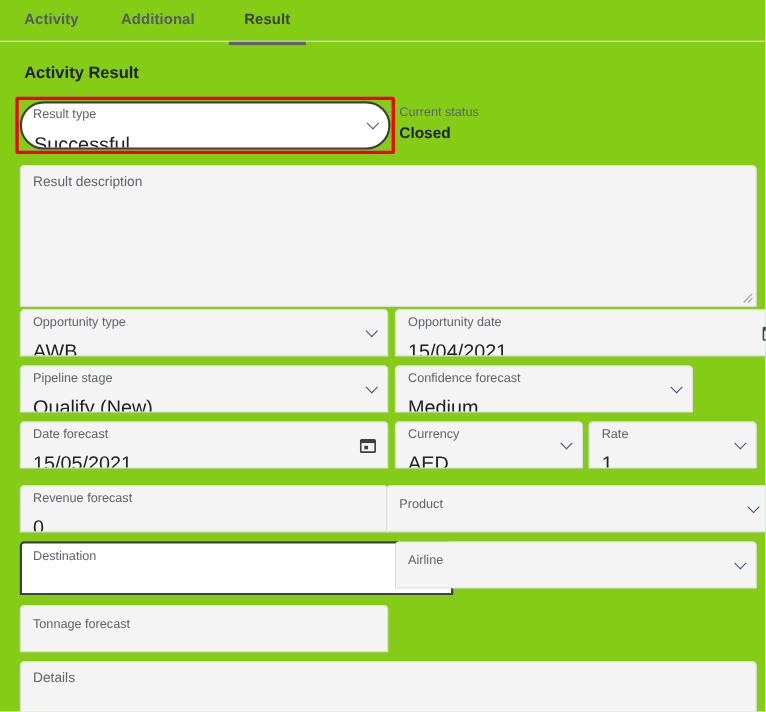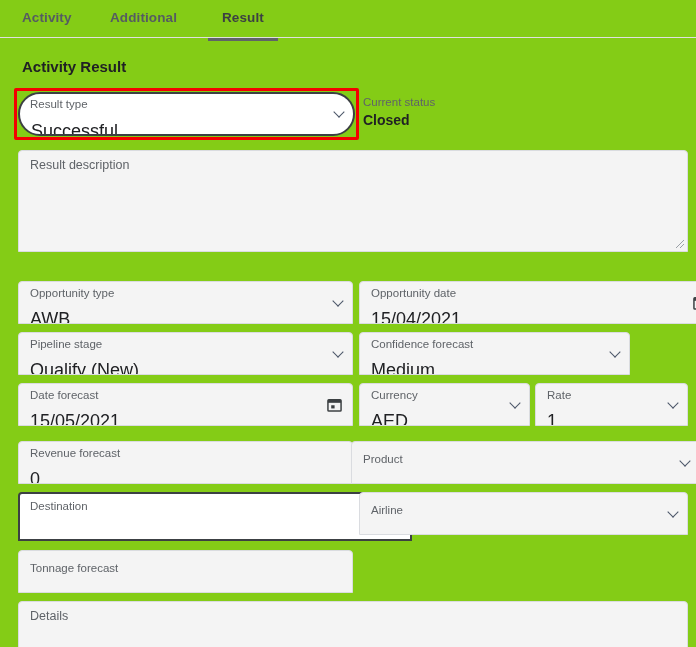--- a/index.html
+++ b/index.html
@@ -127,21 +127,21 @@
     <div class="fvalue">Successful</div>
     <span class="chev"></span>
   </div>
   <div class="annot" style="left:14px; top:88px; width:345px; height:52px;"></div>
 
   <div style="position:absolute; left:363px; top:95px;">
     <div style="font-size:11.5px; color:#5f6368; line-height:14px;">Current status</div>
     <div style="font-size:14px; font-weight:bold; color:#202124; line-height:19px; margin-top:2px;">Closed</div>
   </div>
 
-  <div class="boxarea" style="left:18px; top:150px; width:670px; height:102px;">
+  <div class="boxarea" style="left:18px; top:150px; width:670px; height:129px;">
     <div class="flabel">Result description</div>
     <svg class="resize-grip" viewBox="0 0 12 12">
       <line x1="11" y1="3" x2="3" y2="11" stroke="#9aa0a6" stroke-width="1"></line>
       <line x1="11" y1="7" x2="7" y2="11" stroke="#9aa0a6" stroke-width="1"></line>
     </svg>
   </div>
 
   <div class="field" style="left:18px; top:281px; width:335px; height:43px;">
     <div class="flabel">Opportunity type</div>
     <div class="fvalue">AWB</div>

